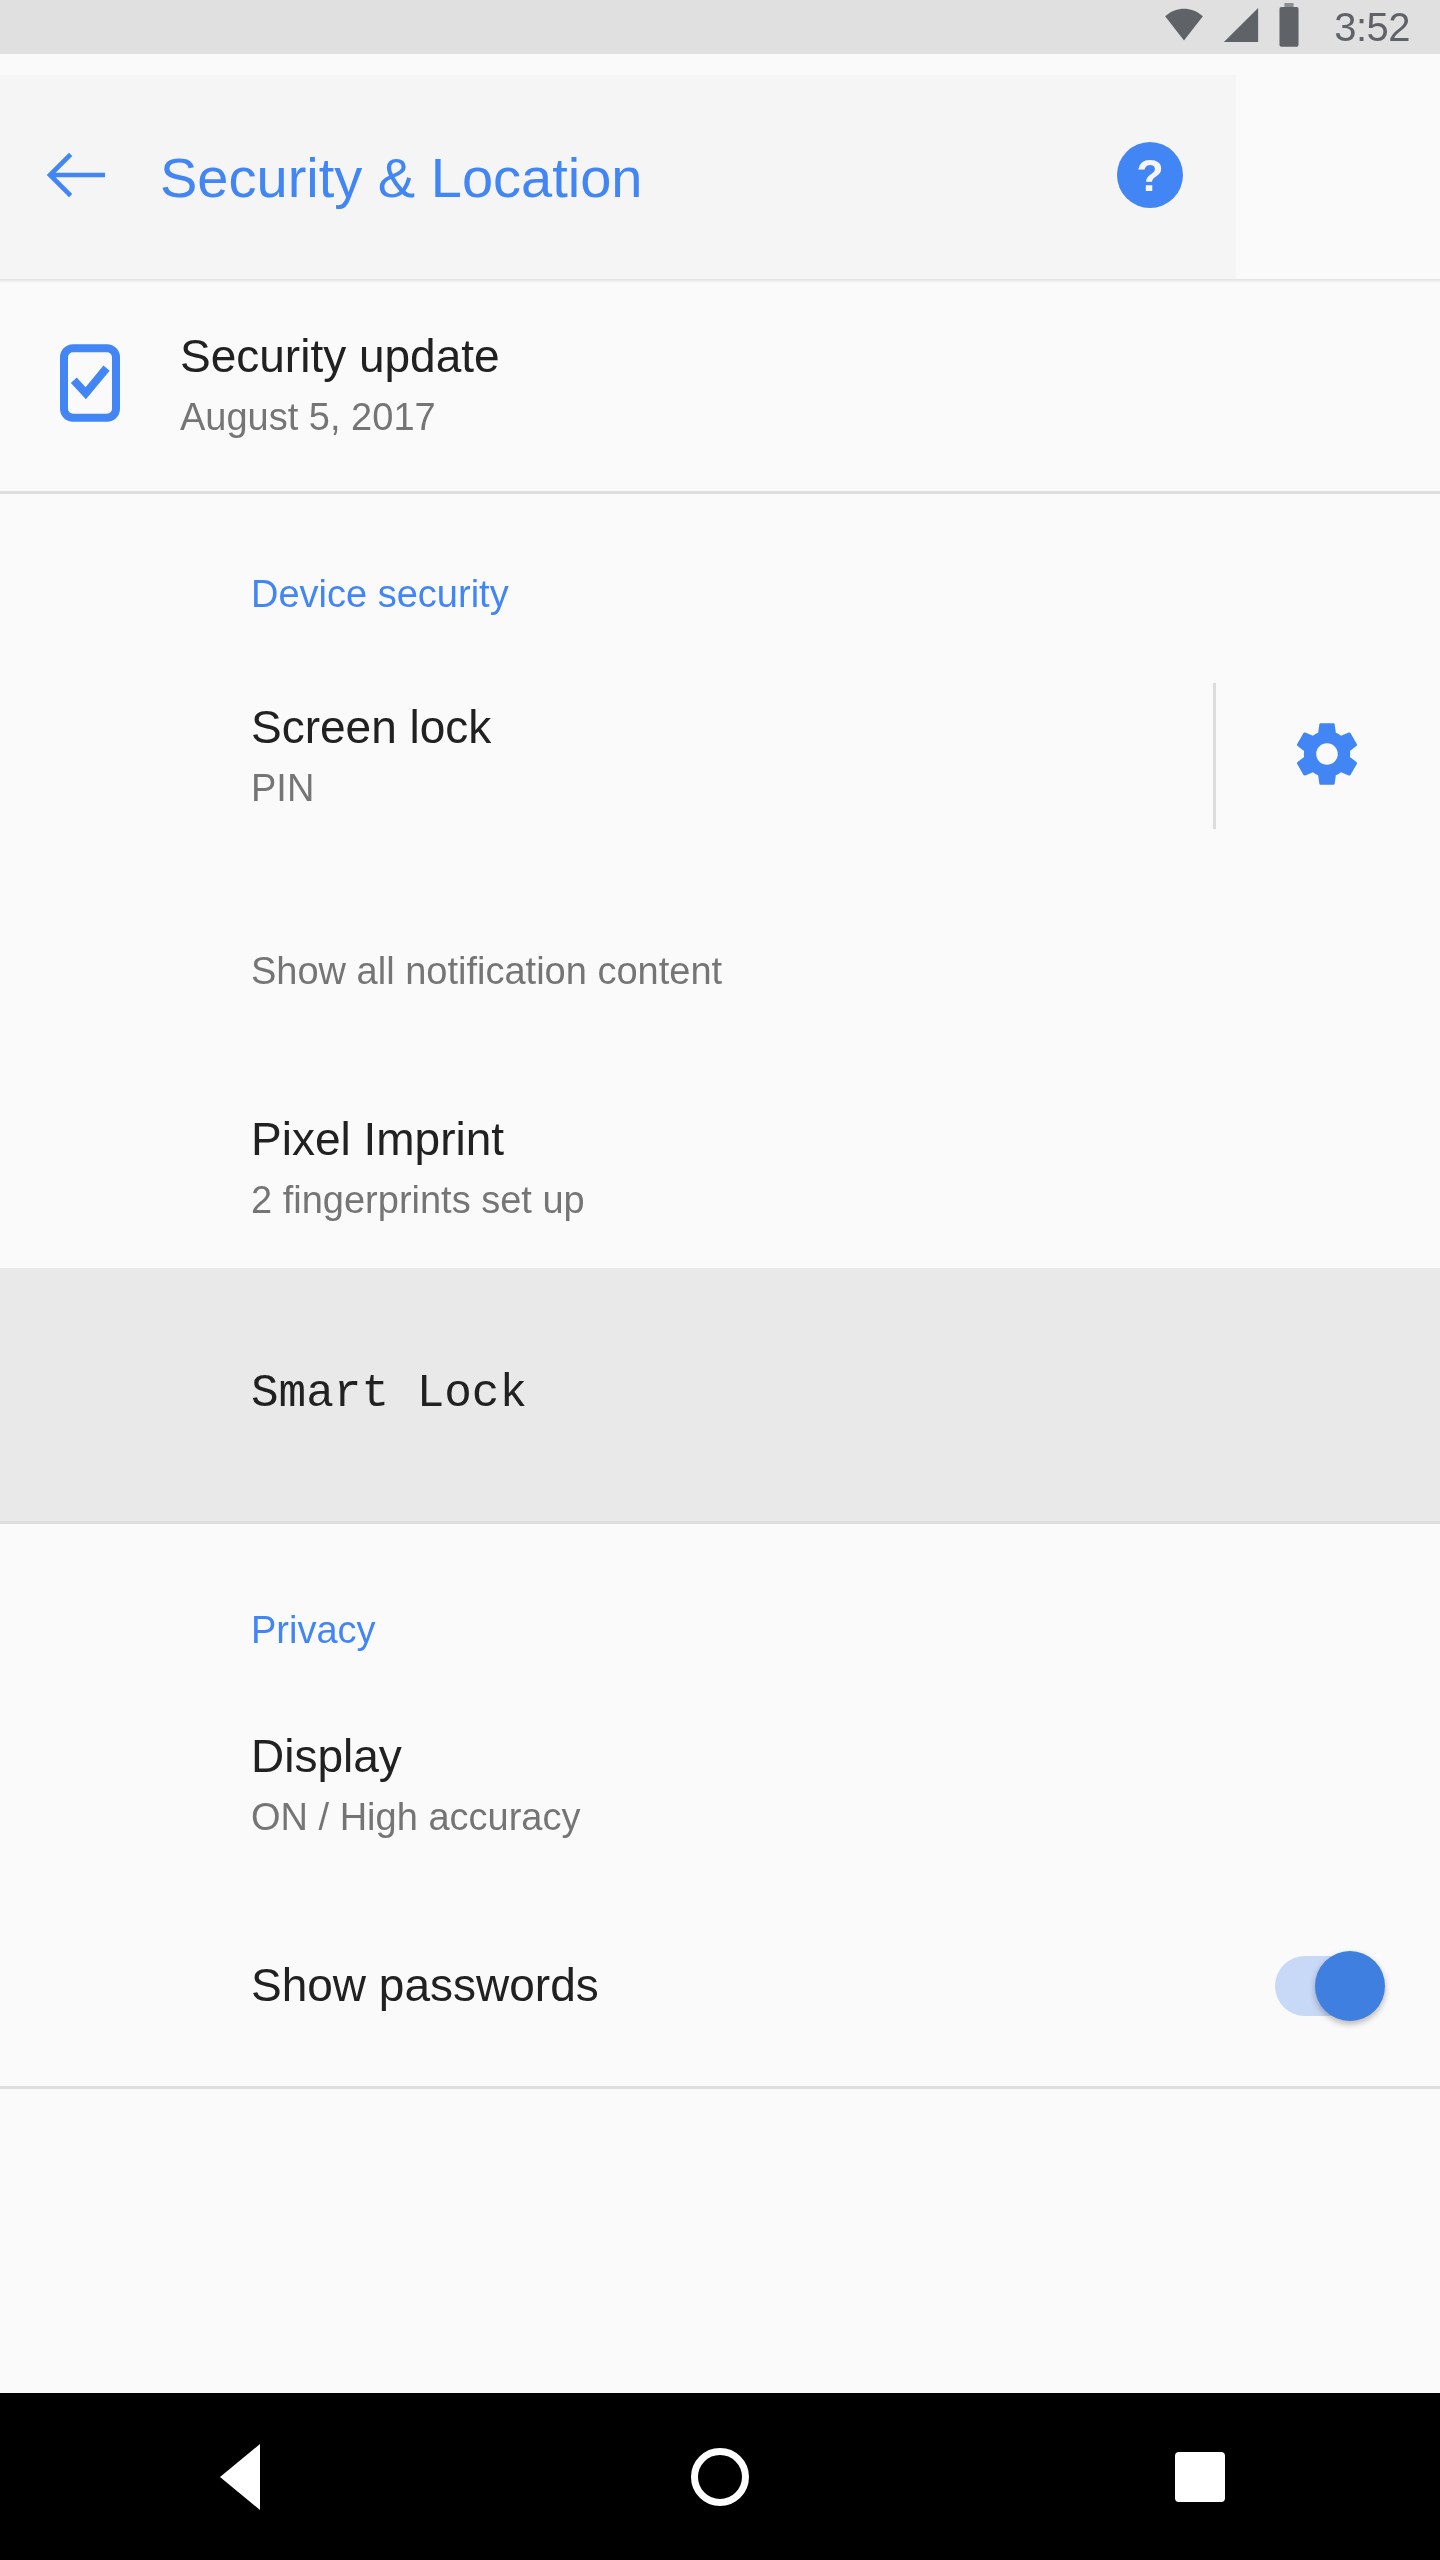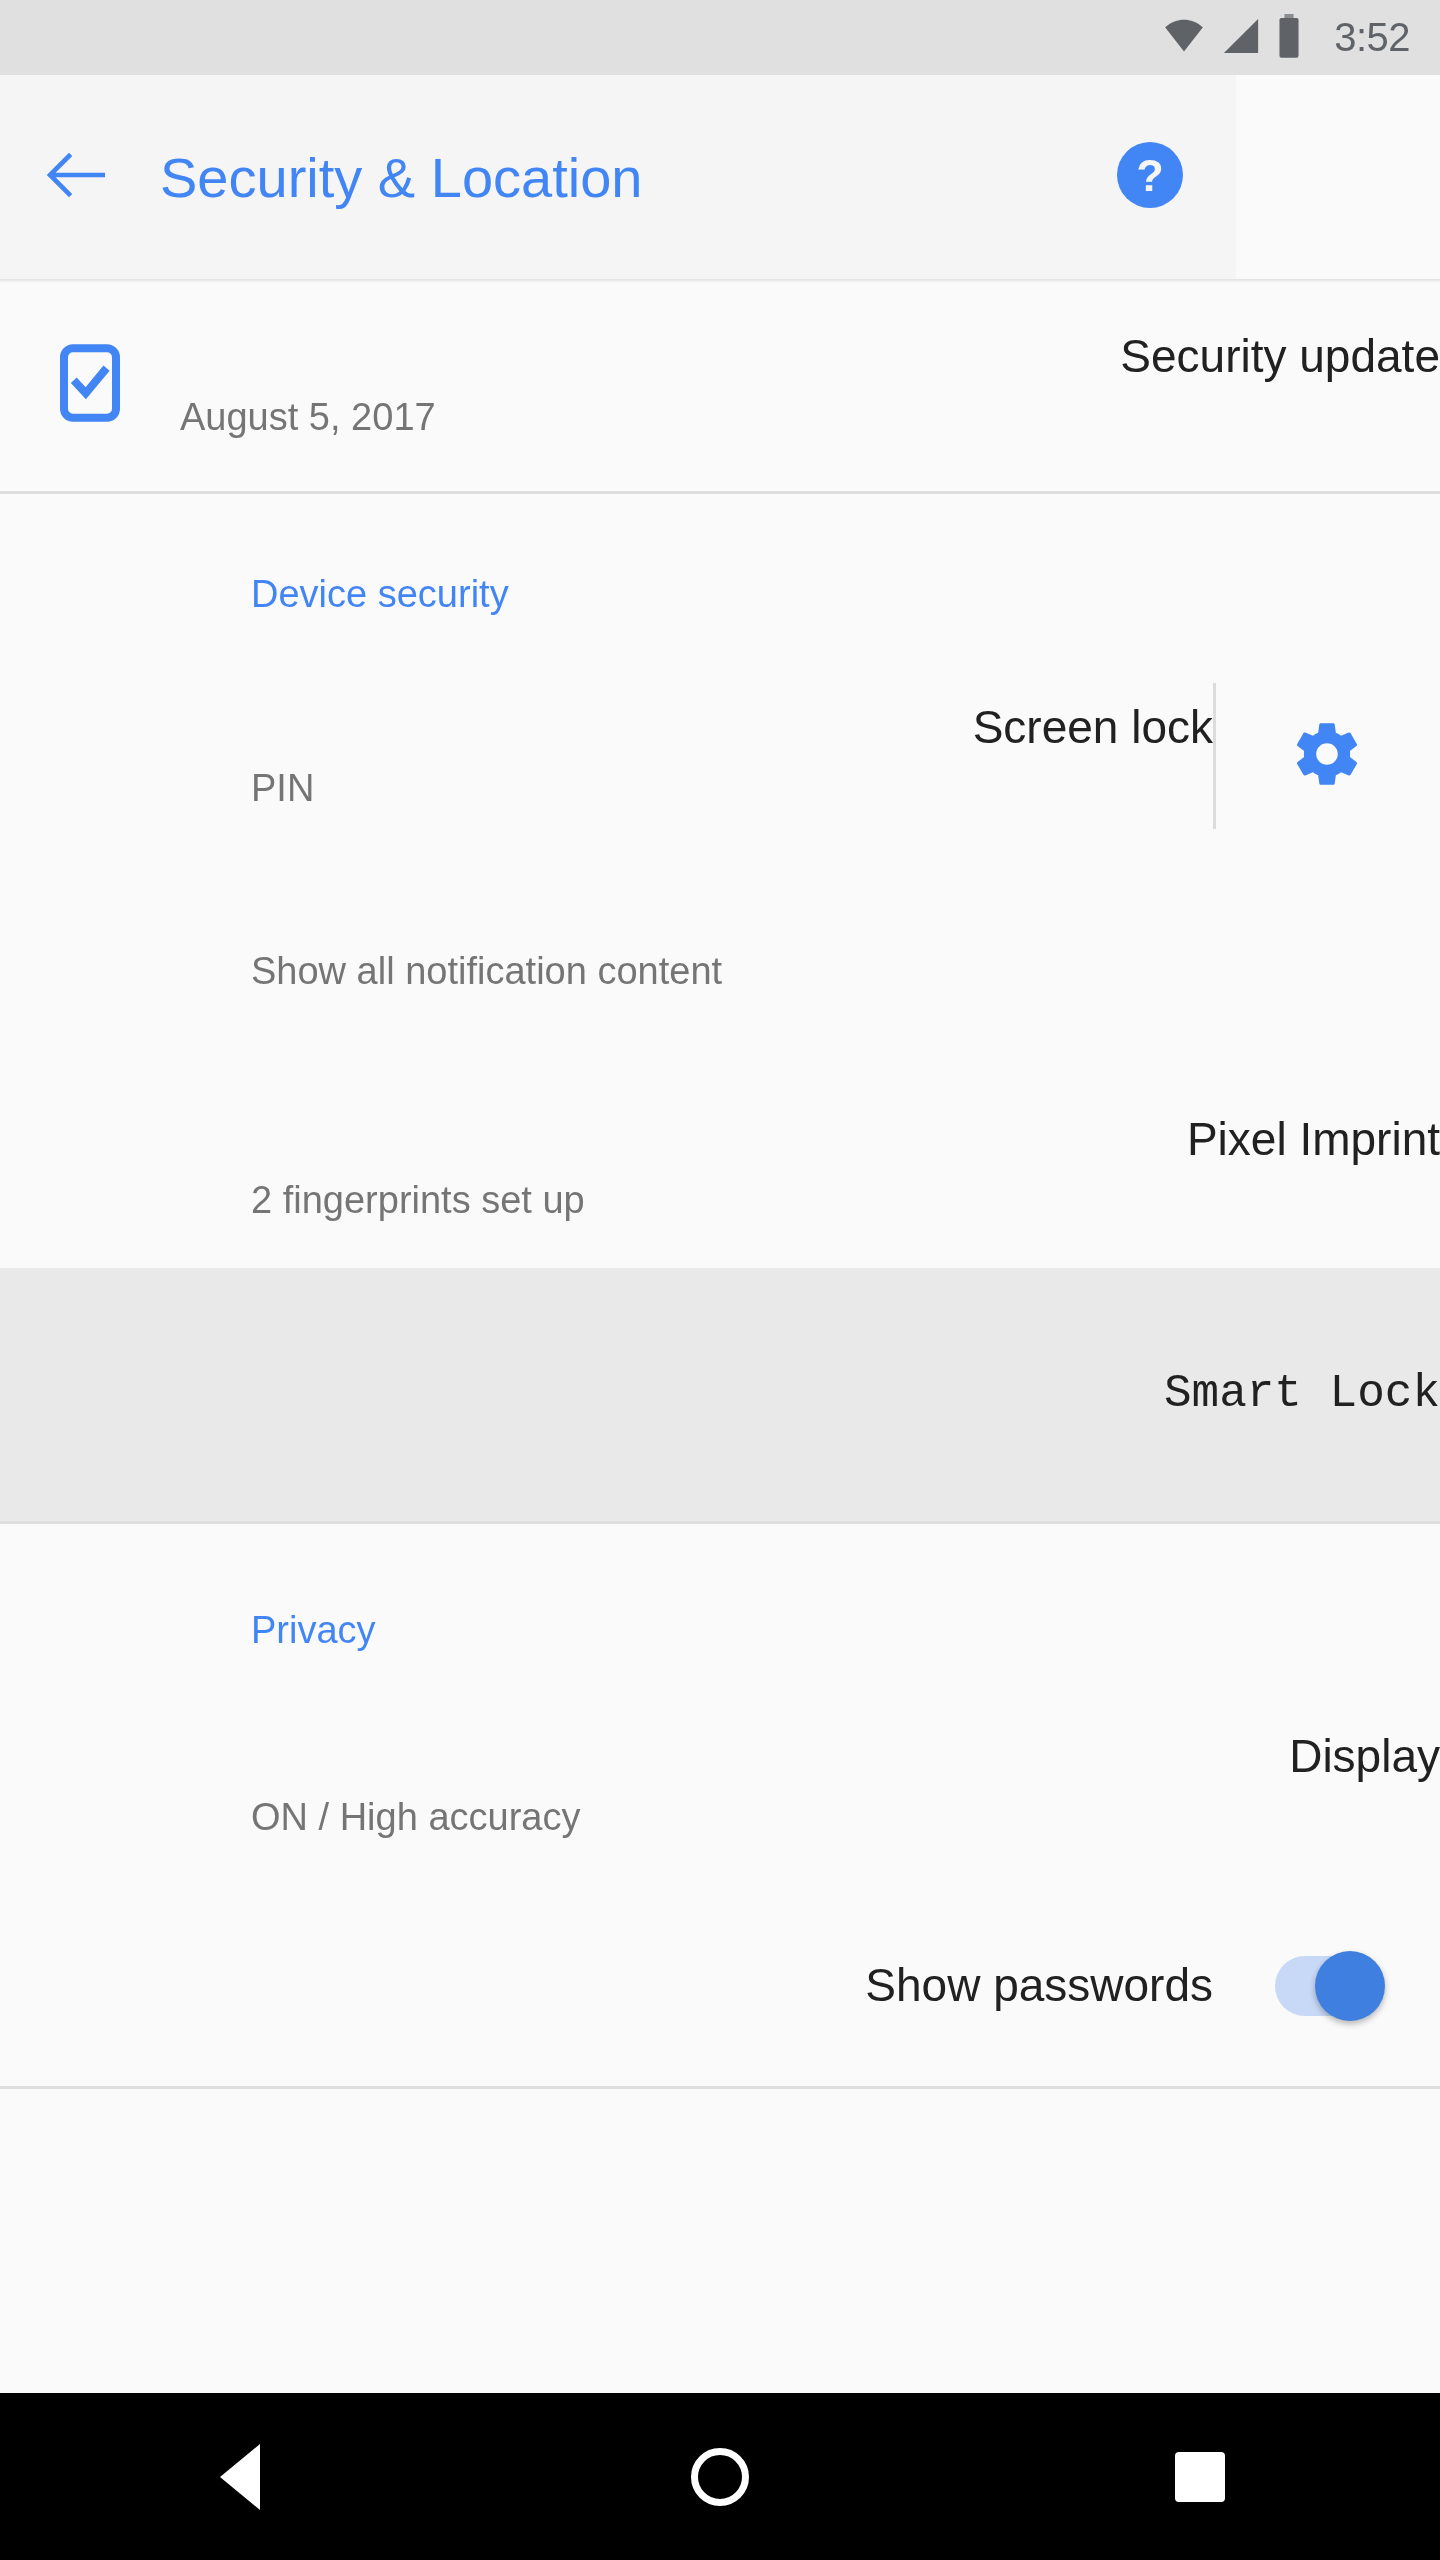--- a/index.html
+++ b/index.html
@@ -17,21 +17,21 @@
     height: 2560px;
     background: #fafafa;
     overflow: hidden;
   }
 
   
   .status-bar {
     position: absolute;
     top: 0; left: 0;
     width: 1440px;
-    height: 75px;
+    height: 54px;
     background: #e0e0e0;
     display: flex;
     align-items: center;
     justify-content: flex-end;
     padding-right: 30px;
     box-sizing: border-box;
   }
   .status-icons {
     display: flex;
     align-items: center;
@@ -126,21 +126,20 @@
     flex: 1;
   }
   .row-text.indent {
     padding-left: 251px;
   }
   .row-title {
     font-size: 46px;
     color: #212121;
     line-height: 1.12;
     font-weight: 400;
-    text-align: right;
   }
   .row-sub {
     font-size: 38px;
     color: #757575;
     line-height: 1.12;
     margin-top: 14px;
     font-weight: 400;
   }
 
   .divider-full {

